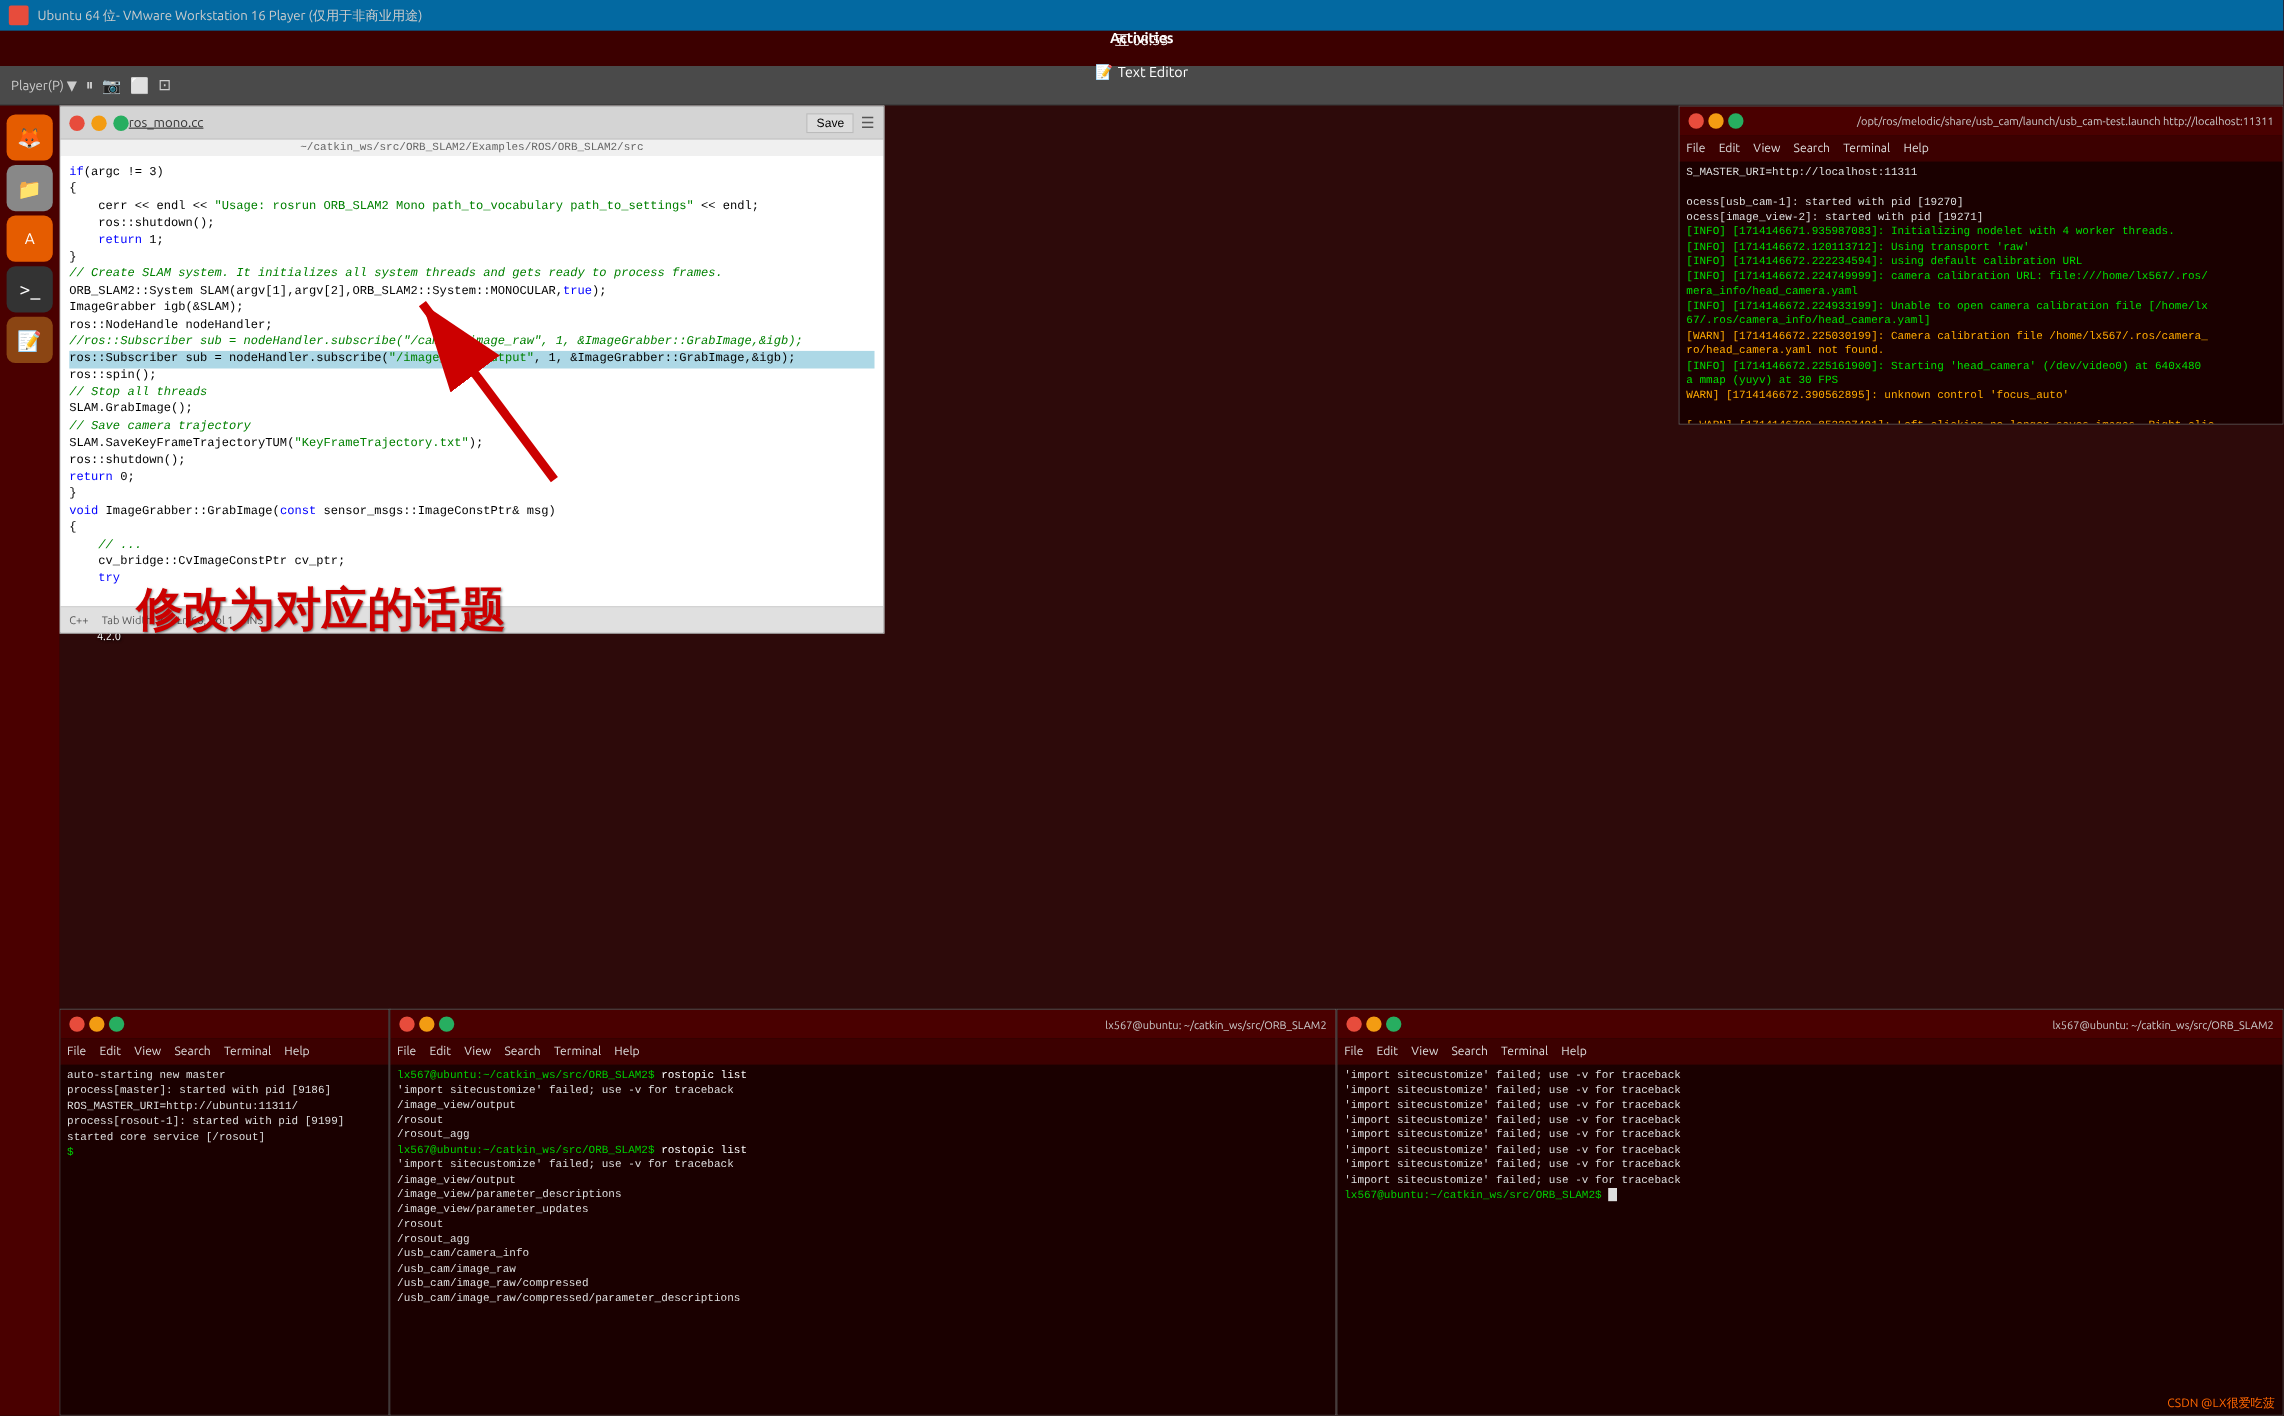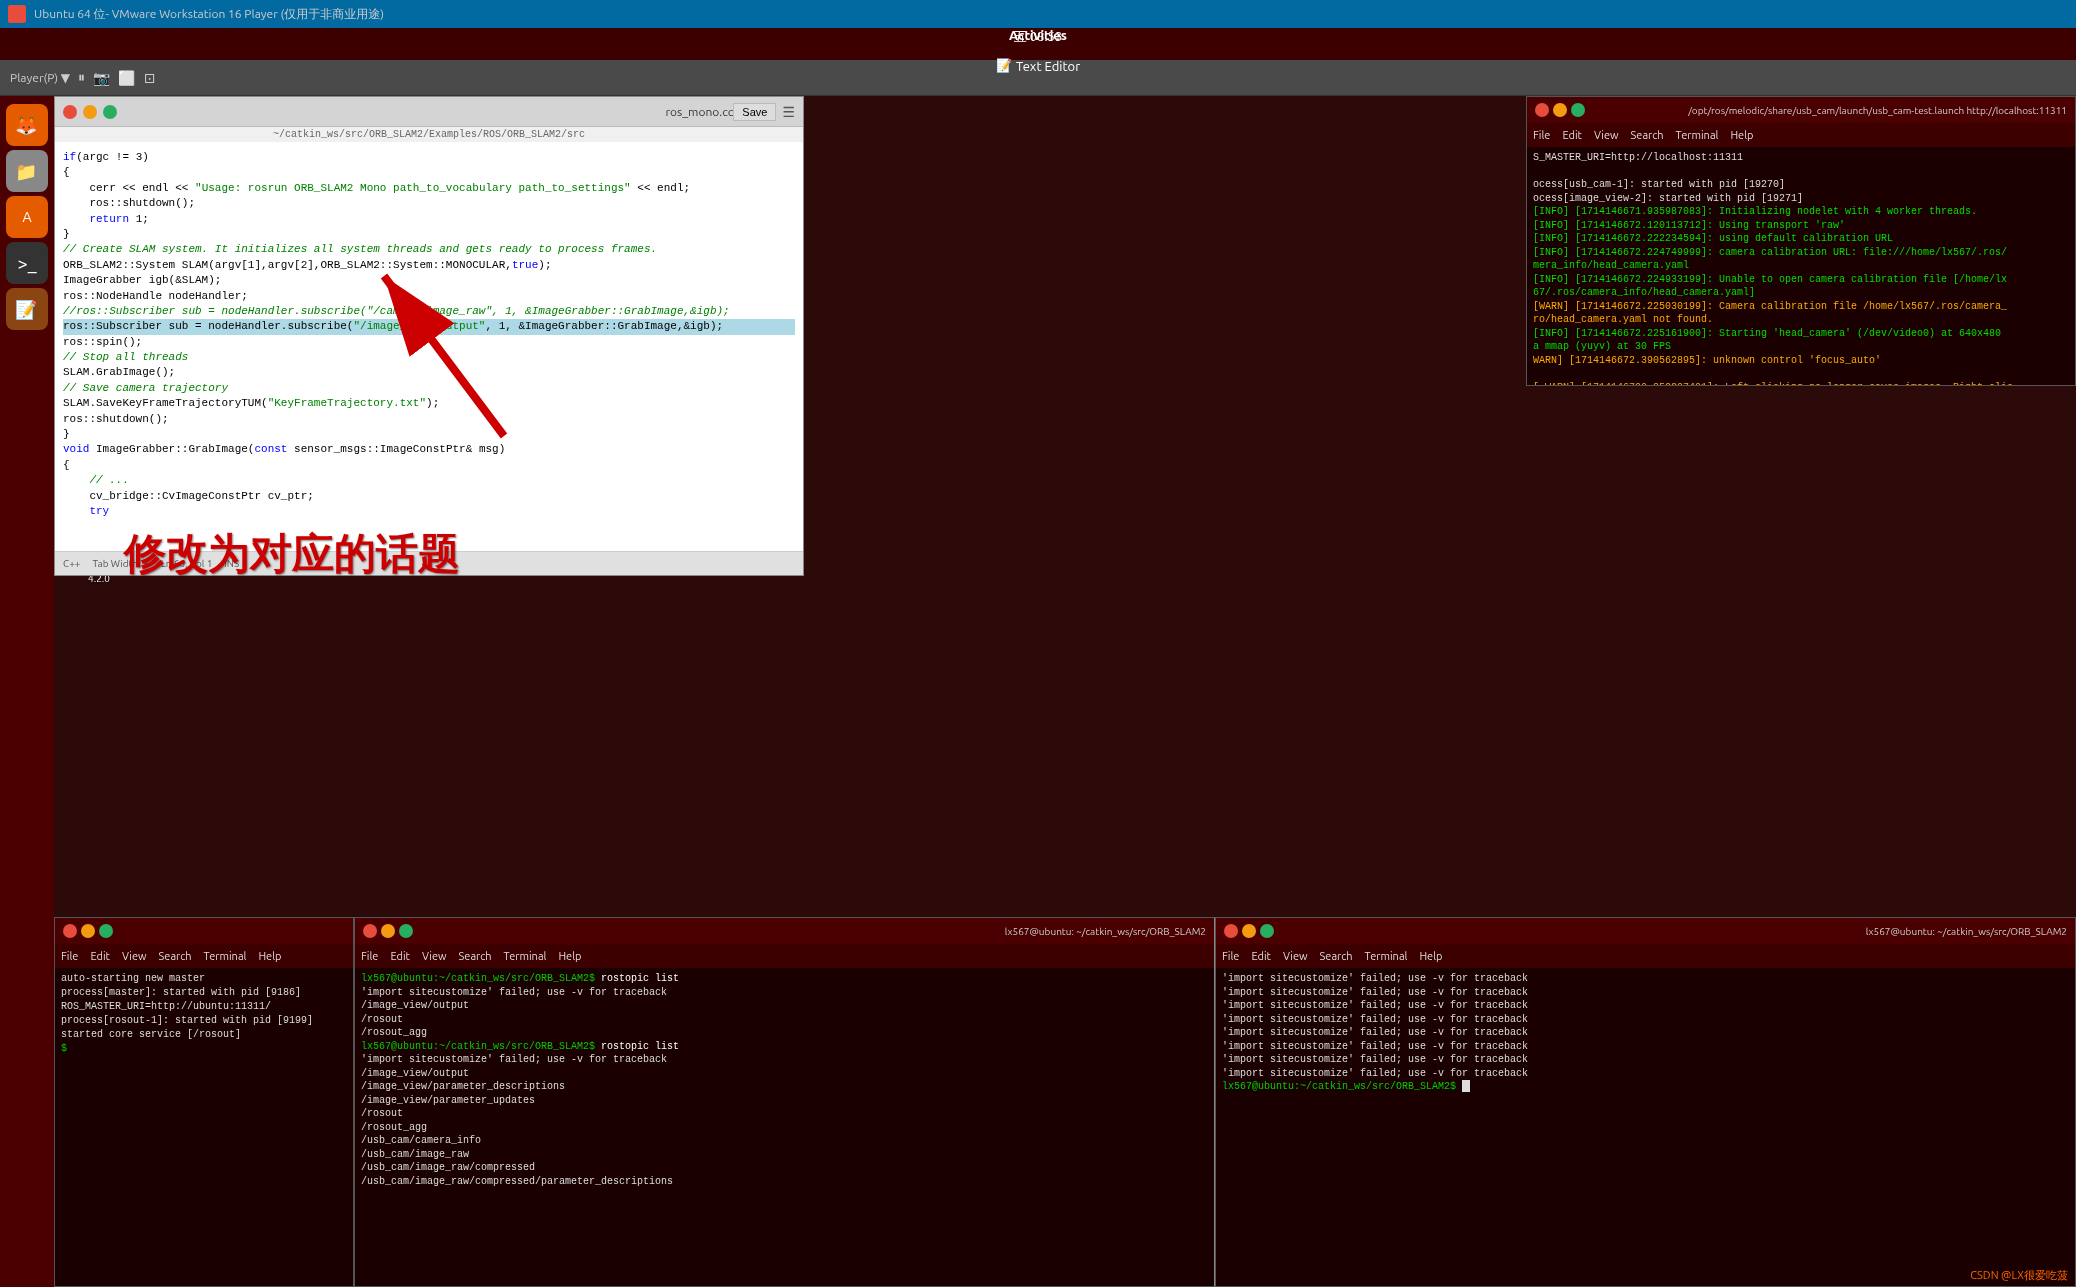--- a/index.html
+++ b/index.html
@@ -136,21 +136,21 @@
     }
     #text-editor-titlebar {
       background: #d4d4d4;
       height: 30px;
       display: flex;
       align-items: center;
       padding: 0 8px;
       justify-content: space-between;
       border-bottom: 1px solid #bbb;
     }
-    #text-editor-titlebar .filename { font-size: 12px; color: #333; flex: 1; text-align: right; }
+    #text-editor-titlebar .filename { font-size: 12px; color: #333; flex: 1; text-align: left; text-decoration: underline; }
     #text-editor-titlebar .win-controls { display: flex; gap: 6px; }
     .win-btn { width: 14px; height: 14px; border-radius: 50%; cursor: pointer; }
     .win-btn.close { background: #e74c3c; }
     .win-btn.min { background: #f39c12; }
     .win-btn.max { background: #27ae60; }
     #text-editor-path {
       font-size: 10px;
       color: #666;
       text-align: center;
       padding: 2px;
@@ -425,20 +425,21 @@
         <div class="code-line">ros::spin();</div>
         <div class="code-line"></div>
         <div class="code-line"><span class="code-comment">// Stop all threads</span></div>
         <div class="code-line">SLAM.GrabImage();</div>
         <div class="code-line"></div>
         <div class="code-line"><span class="code-comment">// Save camera trajectory</span></div>
         <div class="code-line">SLAM.SaveKeyFrameTrajectoryTUM(<span class="code-string">"KeyFrameTrajectory.txt"</span>);</div>
         <div class="code-line"></div>
         <div class="code-line">ros::shutdown();</div>
         <div class="code-line"></div>
+        <div class="code-line"><span class="code-keyword">return</span> <span class="code-number">0</span>;</div>
         <div class="code-line">}</div>
         <div class="code-line"></div>
         <div class="code-line"><span class="code-keyword">void</span> ImageGrabber::GrabImage(<span class="code-keyword">const</span> sensor_msgs::ImageConstPtr&amp; msg)</div>
         <div class="code-line">{</div>
         <div class="code-line">    <span class="code-comment">// ...</span></div>
         <div class="code-line">    cv_bridge::CvImageConstPtr cv_ptr;</div>
         <div class="code-line">    <span class="code-keyword">try</span></div>
       </div>
 
       <div id="text-editor-statusbar">

